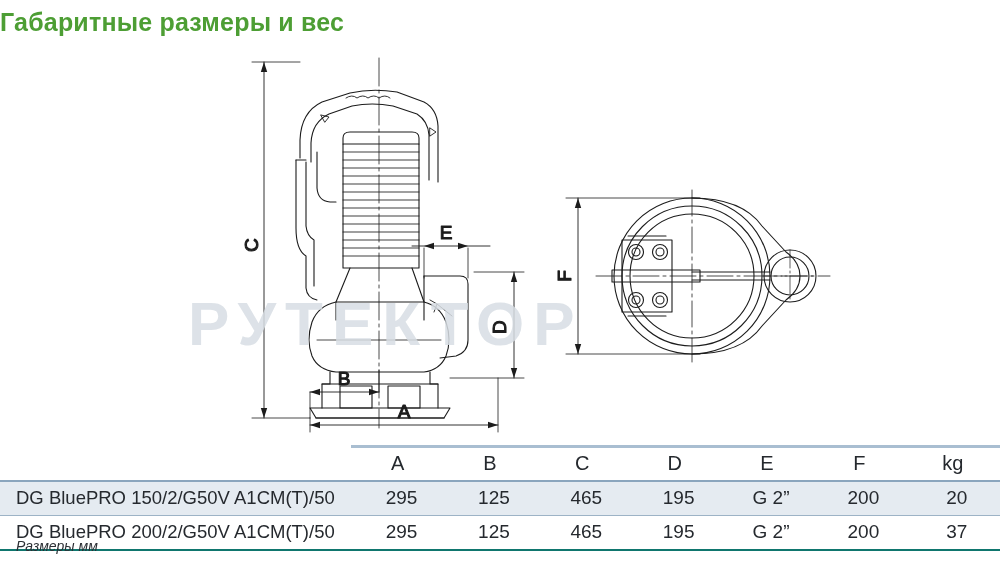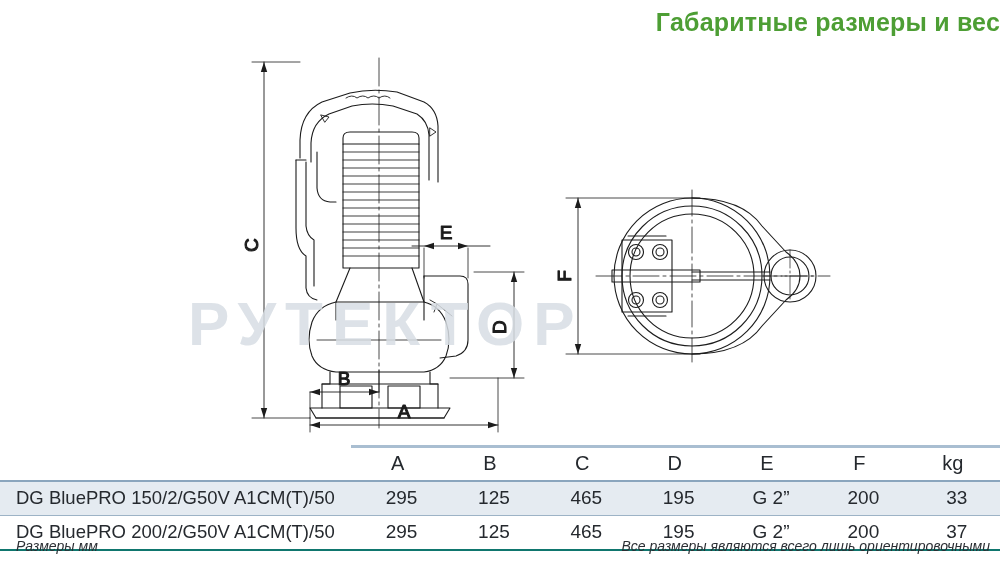--- a/index.html
+++ b/index.html
@@ -14,21 +14,21 @@
     font-family: "Liberation Sans", sans-serif;
     overflow: hidden;
   }
 
   
   #page-title {
     position: absolute;
     top: 8px;
     left: 0;
     width: 1000px;
-    text-align: right;
+    text-align: left;
     font-size: 25px;
     font-weight: bold;
     color: #4d9e34;
     letter-spacing: 0.2px;
   }
 
   
   #drawing-area {
     position: absolute;
     top: 40px;
@@ -344,32 +344,31 @@
     </thead>
     <tbody>
       <tr class="row-alt">
         <td class="model-cell">DG BluePRO 150/2/G50V A1CM(T)/50</td>
         <td>295</td>
         <td>125</td>
         <td>465</td>
         <td>195</td>
         <td>G 2”</td>
         <td>200</td>
-        <td>33</td>
+        <td>20</td>
       </tr>
       <tr class="row-plain">
         <td class="model-cell">DG BluePRO 200/2/G50V A1CM(T)/50</td>
         <td>295</td>
         <td>125</td>
         <td>465</td>
         <td>195</td>
         <td>G 2”</td>
         <td>200</td>
         <td>37</td>
       </tr>
     </tbody>
   </table>
 </div>
 
 <div id="footer-bar">
   <div id="footer-left">Размеры мм</div>
-  <div id="footer-right">Все размеры являются всего лишь ориентировочными</div>
 </div>
 
 </body></html>

